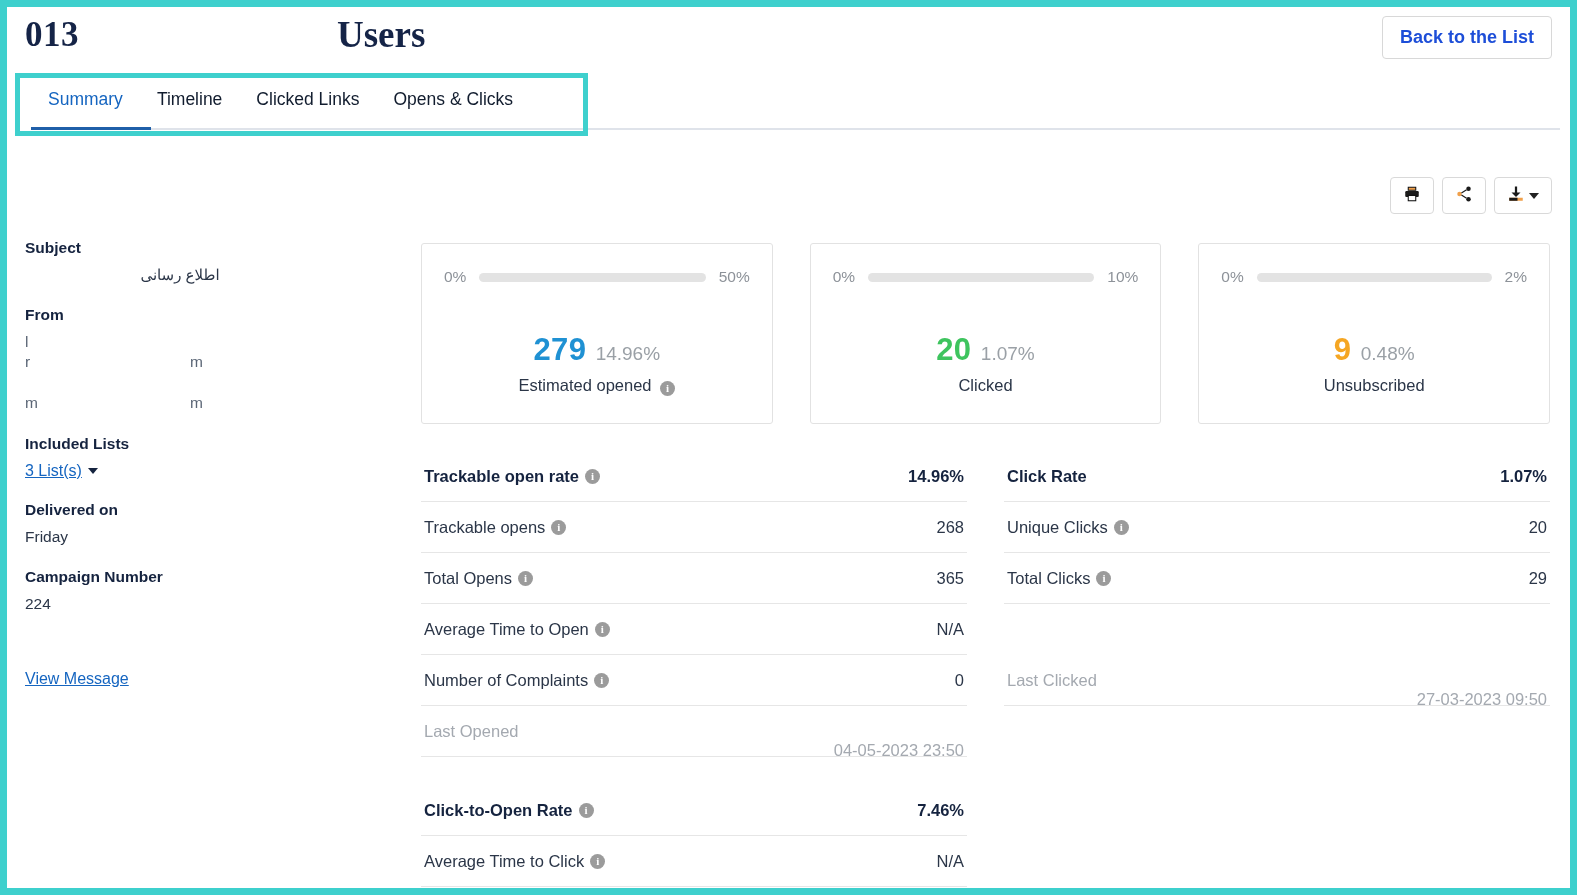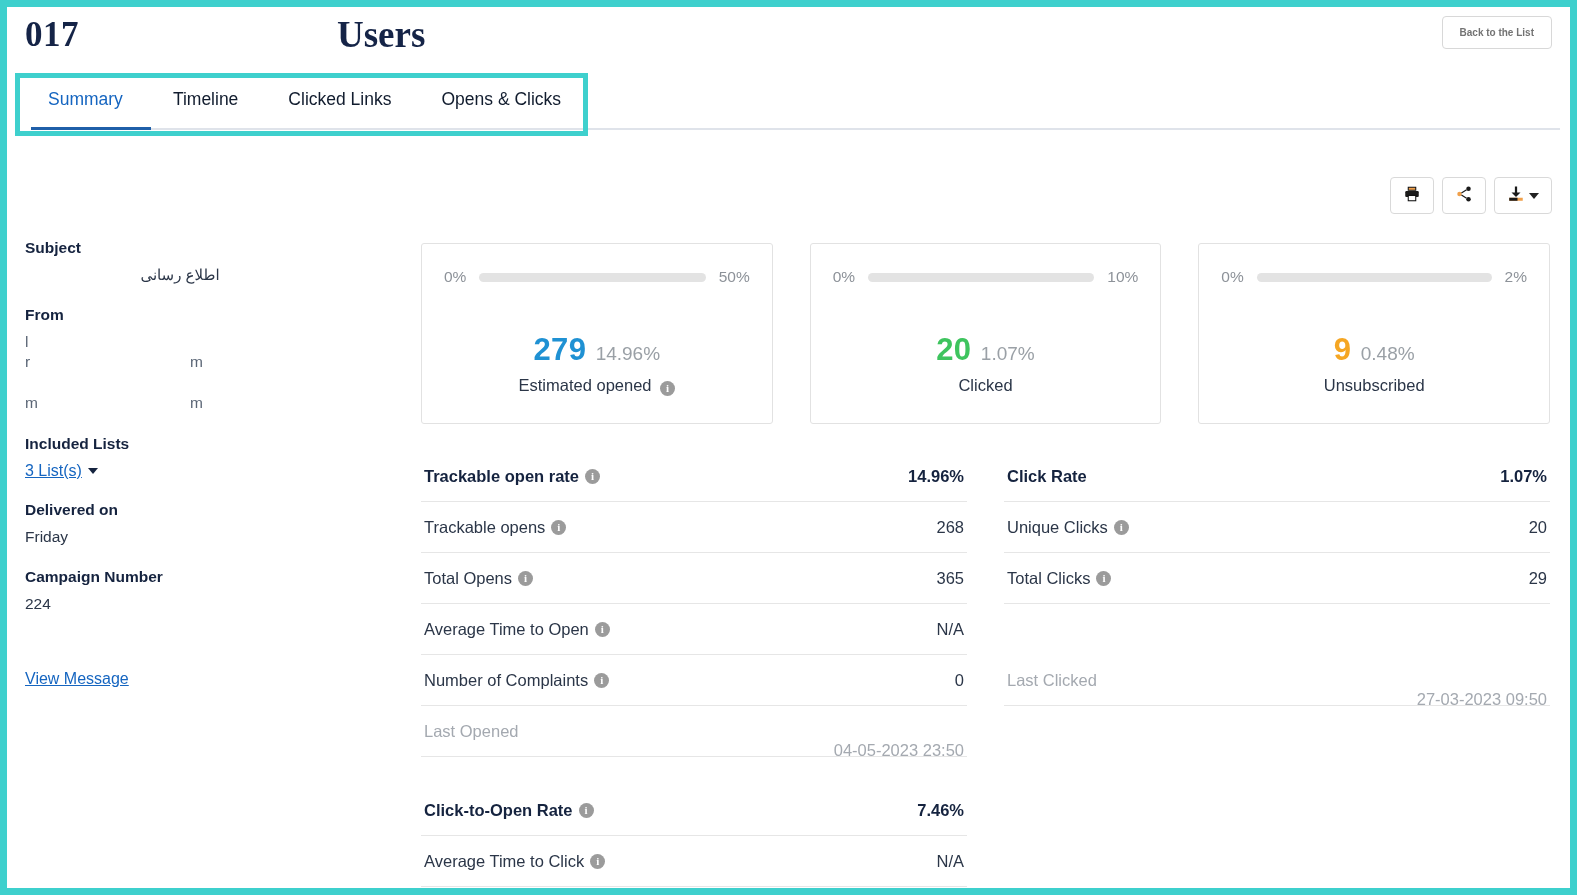--- a/index.html
+++ b/index.html
@@ -47,23 +47,23 @@
     color: #152447;
   }
   .back-btn {
     position: absolute;
     right: 18px;
     top: 9px;
     padding: 10px 17px;
     border: 1px solid #d8d8d8;
     border-radius: 4px;
     background: #ffffff;
-    font-size: 10px;
+    font-size: 18px;
     font-weight: 700;
-    color: #737373;
+    color: #1d4ed8;
     cursor: pointer;
     font-family: "Liberation Sans", sans-serif;
   }
 
   
   .tabs-wrap {
     position: relative;
     height: 66px;
   }
   
@@ -78,21 +78,21 @@
     z-index: 5;
   }
   .tabs {
     position: absolute;
     left: 0;
     top: 0;
     right: 0;
     display: flex;
     align-items: flex-start;
     padding-left: 24px;
-    gap: 16px;
+    gap: 0;
   }
   .tab {
     padding: 16px 17px 14px 17px;
     font-size: 17.5px;
     color: #111c2e;
     cursor: pointer;
     white-space: nowrap;
   }
   .tab.active { color: #1565c0; }
   .tab-rule {
@@ -325,21 +325,21 @@
     font-family: "Liberation Serif", serif;
     cursor: pointer;
   }
 </style>
 </head>
 <body>
 
 <div id="page">
 
   <div class="header">
-    <div class="hdr-code">017</div>
+    <div class="hdr-code">013</div>
     <div class="hdr-title">Users</div>
     <button class="back-btn">Back to the List</button>
   </div>
 
   <div class="tabs-wrap">
     <div class="tabs">
       <div class="tab active">Summary</div>
       <div class="tab">Timeline</div>
       <div class="tab">Clicked Links</div>
       <div class="tab">Opens &amp; Clicks</div>

